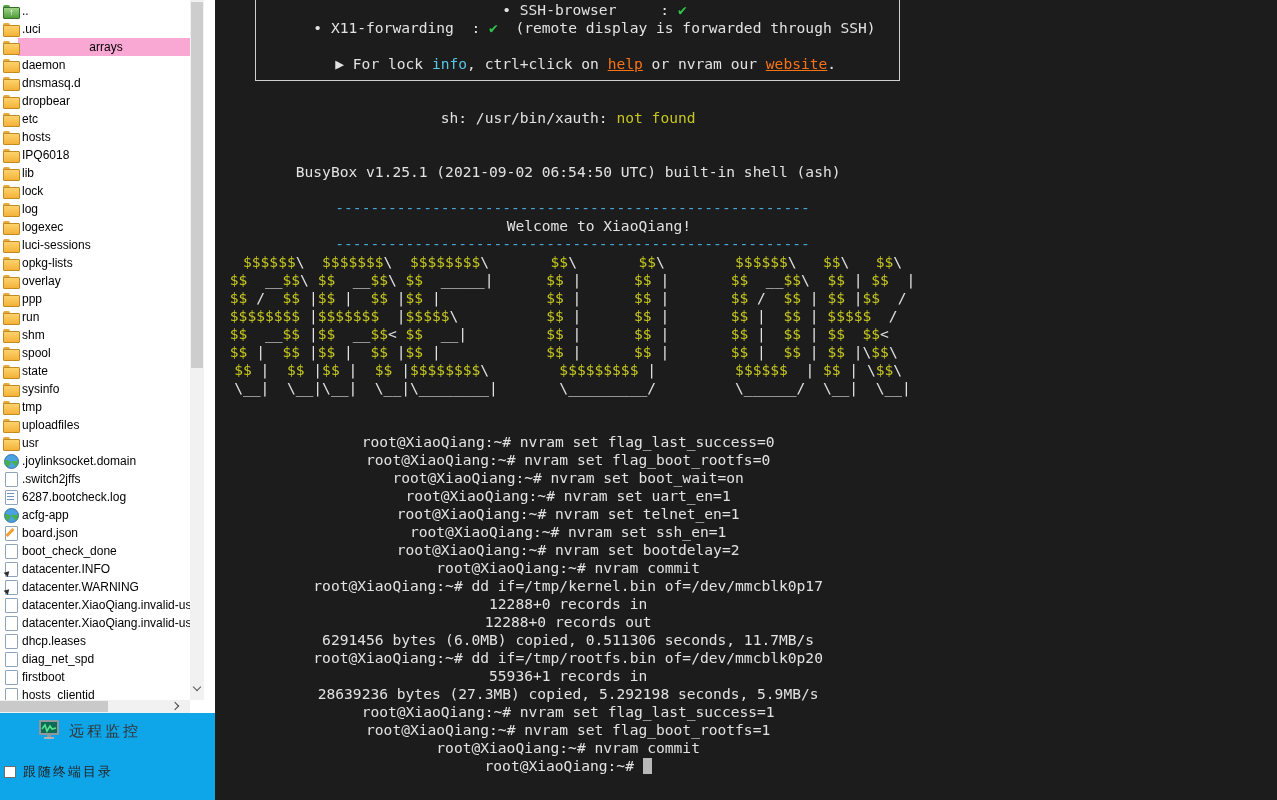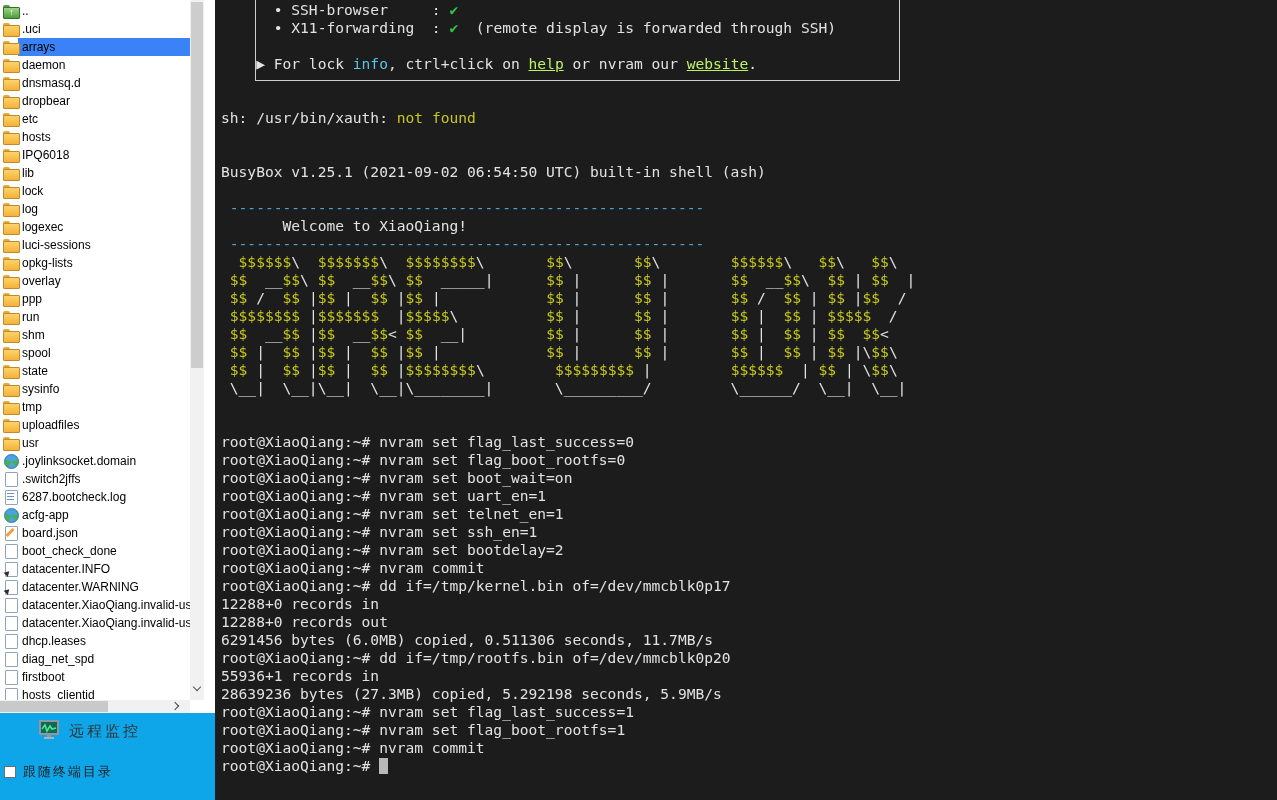--- a/index.html
+++ b/index.html
@@ -4,21 +4,21 @@
 <style>
   * { margin:0; padding:0; box-sizing:border-box; }
   html,body { width:1277px; height:800px; overflow:hidden; background:#1c1c1c; }
   .app { position:relative; width:1277px; height:800px; font-family:"Liberation Sans",sans-serif; }
 
   
   .sidebar { position:absolute; left:0; top:0; width:215px; height:800px; background:#ffffff; }
   .file-list { position:absolute; left:0; top:2px; width:190px; height:698px; overflow:hidden; }
   .file-row { display:flex; align-items:center; height:18px; width:100%; cursor:default; }
   .file-label { flex:1 1 auto; font-size:12px; color:#000; padding-left:4px; white-space:nowrap; overflow:hidden; line-height:18px; }
-  .file-row.selected .file-label { background:#3b82f6; }
+  .file-row.selected .file-label { background:#f9a8d4;text-align:center; }
 
   .ic { position:relative; flex:0 0 15px; width:15px; height:14px; margin-left:3px; }
   .ic-folder::before, .ic-folder-up::before { content:""; position:absolute; top:1px; left:0; width:7px; height:4px; border-radius:2px 2px 0 0; background:#e8a93b; }
   .ic-folder::after { content:""; position:absolute; top:3px; left:0; width:15px; height:10px; border:1px solid #c08b27; border-radius:1px; background:linear-gradient(#fdd36d,#f4b239); }
   .ic-folder-up::before { background:#56a046; }
   .ic-folder-up::after { content:"↑"; position:absolute; top:3px; left:0; width:15px; height:10px; border:1px solid #33702a; border-radius:1px; background:linear-gradient(#9fd385,#4f9c3d); color:#fff; font-size:9px; line-height:9px; text-align:center; }
   .ic-file::before, .ic-log::before, .ic-edit::before, .ic-shortcut::before { content:""; position:absolute; top:0; left:2px; width:11px; height:13px; background:#fff; border:1px solid #8fa4b8; border-radius:1px; }
   .ic-log::after { content:""; position:absolute; top:3px; left:4px; width:7px; height:8px; background:repeating-linear-gradient(#6c93c4 0 1px, transparent 1px 3px); }
   .ic-edit::after { content:""; position:absolute; top:5px; left:2px; width:10px; height:3px; border-radius:1px; background:#f2a23a; transform:rotate(-45deg); }
   .ic-shortcut::after { content:""; position:absolute; bottom:0; left:2px; width:0; height:0; border-top:3px solid transparent; border-bottom:3px solid transparent; border-left:5px solid #2e2e2e; transform:rotate(-45deg); }
@@ -36,26 +36,26 @@
   .remote-btn .mon { margin-right:9px; }
   .remote-label { font-size:15px; letter-spacing:3px; color:#333; }
   .follow-row { position:absolute; left:4px; top:50px; display:flex; align-items:center;text-align:center; }
   .checkbox { width:12px; height:12px; border:1px solid #6f6f6f; background:#fff; margin-right:7px; }
   .follow-label { font-size:13px; letter-spacing:2px; color:#222; }
 
   
   .terminal { position:absolute; left:215px; top:0; width:1062px; height:800px; background:#1c1c1c; overflow:hidden; }
   .banner-box { position:absolute; left:40px; top:-12px; width:645px; height:93px; border:1px solid #cfcfcf; border-top:none; }
   .term-out { position:absolute; left:6px; top:1px; font-family:"DejaVu Sans Mono","Liberation Mono",monospace; font-size:14.6px; }
-  .t-line { height:18px; line-height:18px; white-space:pre; }
+  .t-line { height:18px; line-height:18px; white-space:pre;text-align:center; }
   .c-fg { color:#e2e2e2; }
   .c-green { color:#2fc749; }
   .c-yellow { color:#c6c71f; }
   .c-cyan { color:#58c6e4; }
-  .c-link { color:#bef264; text-decoration:underline; cursor:pointer;margin-top:11px; }
+  .c-link { color:#f97316; text-decoration:underline; cursor:pointer;margin-top:11px; }
   .c-dash { color:#46a7d4; }
   .cursor { display:inline-block; width:9px; height:16px; background:#b9b9b9; vertical-align:-3px; }
 </style>
 </head>
 <body>
 
 <div class="app">
 
   <div class="sidebar">
     <div class="file-list">

